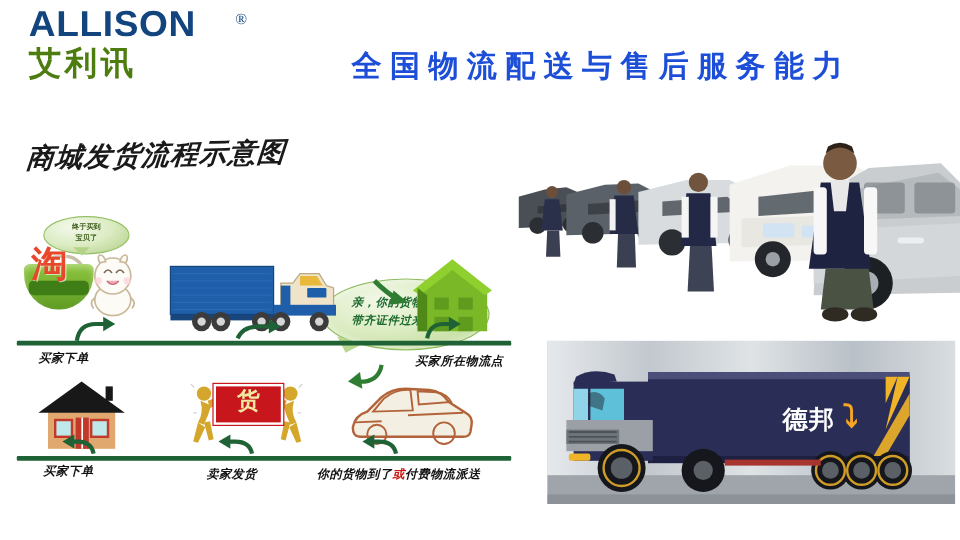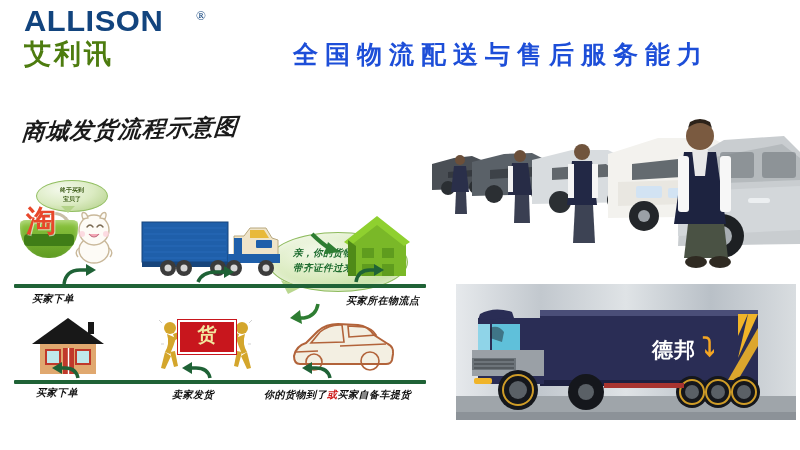--- a/index.html
+++ b/index.html
@@ -533,21 +533,21 @@
     </svg>
     <svg class="arrow-svg" style="left:52px; top:256px" width="30" height="22" viewBox="0 0 30 22">
       <path d="M26 18 q-2 -10 -13 -10 l-7 0" fill="none" stroke="#1f6236" stroke-width="3.5"></path>
       <path d="M10 2 l-10 6 10 6 Z" fill="#1f6236"></path>
     </svg>
 
     <div class="cap cap-1">买家下单</div>
     <div class="cap cap-3">买家所在物流点</div>
     <div class="cap cap-4">买家下单</div>
     <div class="cap cap-5">卖家发货</div>
-    <div class="cap cap-6"><span>你的货物到了</span><span class="cap-red">或</span><span>买家自备车提货</span></div>
+    <div class="cap cap-6"><span>你的货物到了</span><span class="cap-red">或</span><span>付费物流派送</span></div>
 
   </div>
 
   <div class="photo-fleet">
     <svg width="368" height="158" viewBox="0 0 368 158">
       <rect x="0" y="0" width="368" height="158" fill="#ffffff"></rect>
 
       <g>
         <path d="M0 52 L22 46 L40 44 L54 50 L56 76 L0 78 Z" fill="#4a4f55"></path>
         <path d="M16 60 L40 58 L46 64 L16 66 Z" fill="#2c3136" opacity=".7"></path>

